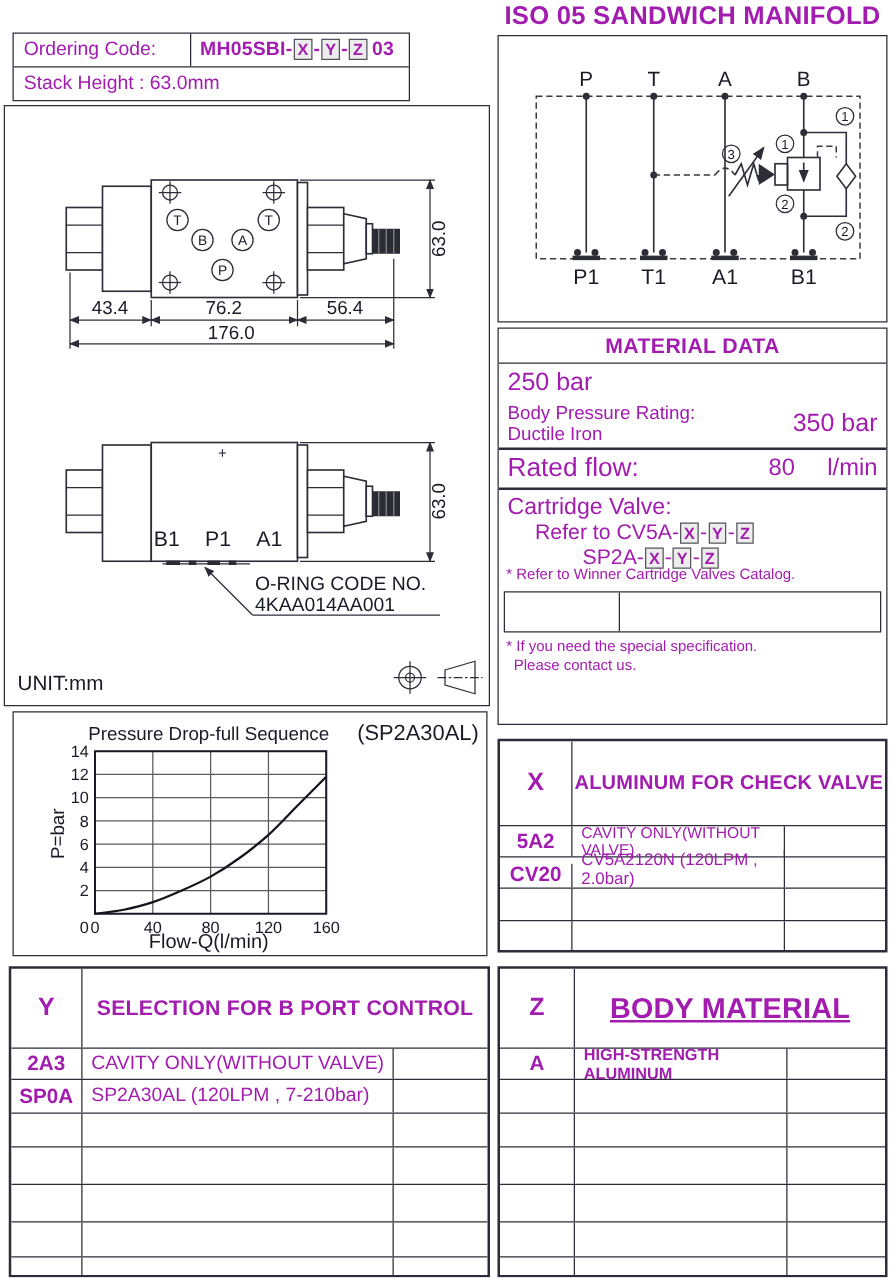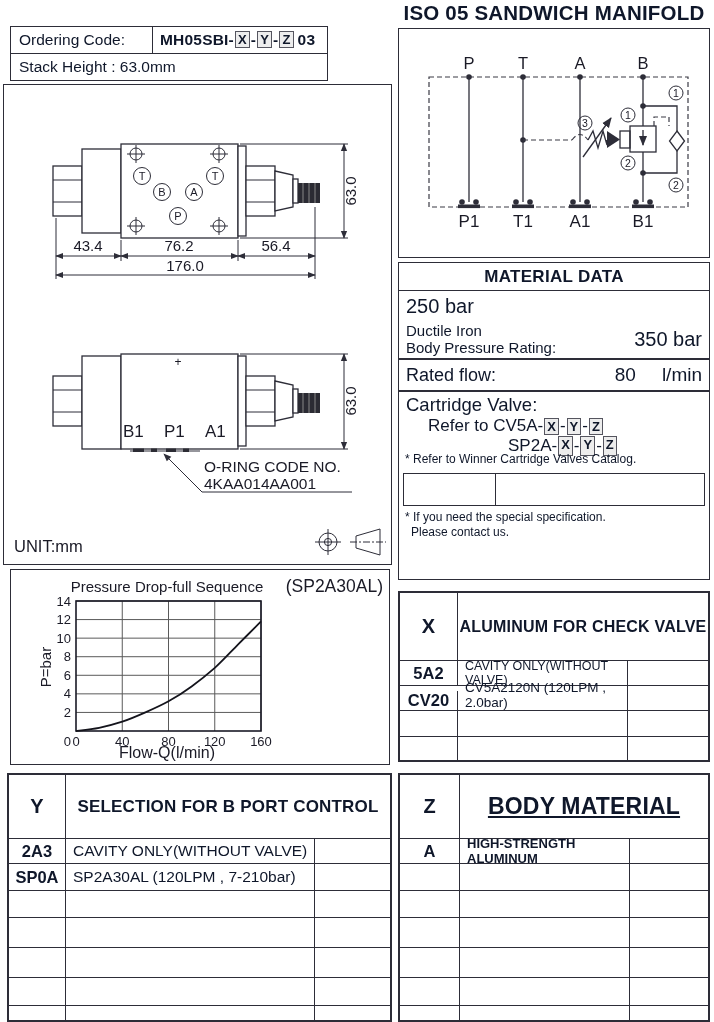--- a/index.html
+++ b/index.html
@@ -1,18 +1,18 @@
 <!DOCTYPE html>
 <html><head>
 <meta charset="utf-8">
 <style>
   *{margin:0;padding:0;box-sizing:border-box;}
   html,body{background:#ffffff;}
   .page{position:relative;width:714px;height:1022px;background:#fff;overflow:hidden;
-        font-family:"Liberation Sans",sans-serif;color:#0f172a;}
+        font-family:"Liberation Sans",sans-serif;color:#a21caf;}
   .abs{position:absolute;}
   .box{border:1.6px solid #2d2d38;}
   .thick{border-width:2px;}
   svg text{font-family:"Liberation Sans",sans-serif;fill:#1a1a26;}
   .ln{stroke:#2d2d38;stroke-width:1.3;fill:none;}
   .thin{stroke:#2d2d38;stroke-width:1;fill:none;}
   .white{fill:#fff;stroke:#2d2d38;stroke-width:1.3;}
   .dash{stroke:#3a3a45;stroke-width:1.2;fill:none;stroke-dasharray:5 3;}
   .grid{stroke:#5a5a5a;stroke-width:1;}
   .plotborder{fill:none;stroke:#1a1a26;stroke-width:1.6;}
@@ -300,43 +300,43 @@
     </svg>
   </div>
 
   <div class="abs box" style="left:398px;top:262px;width:312px;height:318px;">
     <div class="td-header">MATERIAL DATA</div>
     <div class="td-row" style="height:30px;">
       <div class="td-val">250 bar</div>
     </div>
     <div class="td-row" style="height:37px;">
       <div class="td-lbl">
+        <div>Body Pressure Rating:</div>
         <div>Ductile Iron</div>
-        <div>Body Pressure Rating:</div>
       </div>
       <div class="td-val">350 bar</div>
     </div>
     <div class="hr"></div>
     <div class="td-row" style="height:30px;">
-      <div class="td-lbl" style="font-size:18px;">Rated flow:</div>
+      <div class="td-lbl" style="font-size:21px;">Rated flow:</div>
       <div class="td-val" style="font-size:19px;margin-right:26px;">80</div>
       <div class="td-val" style="font-size:19px;">l/min</div>
     </div>
     <div class="hr"></div>
     <div style="padding:2px 7px 0 7px;height:58px;">
       <div style="font-size:18.5px;">Cartridge Valve:</div>
       <div style="font-size:17px;margin-left:22px;display:flex;align-items:center;">
         <span>Refer to CV5A-</span>
           <span class="codebox">X</span>
           <span>-</span>
           <span class="codebox">Y</span>
           <span>-</span>
           <span class="codebox">Z</span>
       </div>
-      <div style="font-size:17px;margin-left:102px;display:flex;">
+      <div style="font-size:17px;margin-left:60px;display:flex;align-items:center;">
         <span>SP2A-</span>
           <span class="codebox">X</span>
           <span>-</span>
           <span class="codebox">Y</span>
           <span>-</span>
           <span class="codebox">Z</span>
       </div>
     </div>
     <div class="note" style="height:21px;">* Refer to Winner Cartridge Valves Catalog.</div>
     <div class="wtable">

